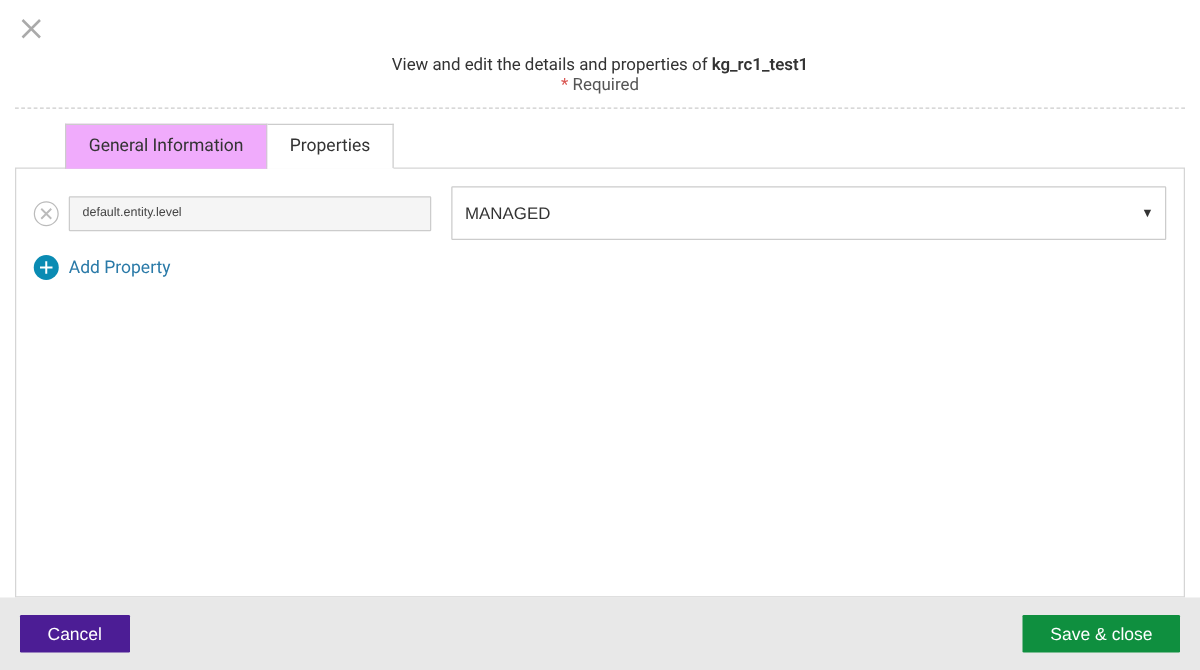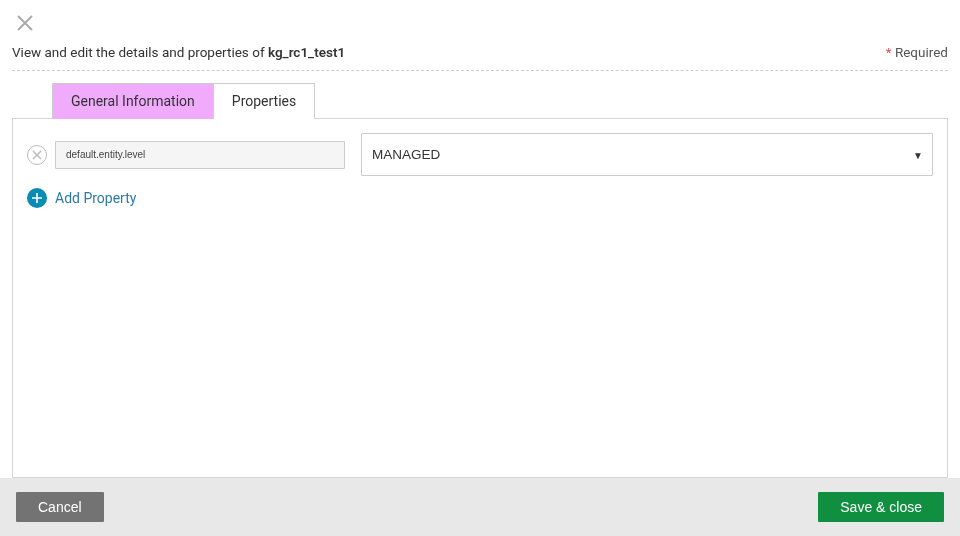--- a/index.html
+++ b/index.html
@@ -35,20 +35,21 @@
       padding: 2px;
     }
     .close-btn svg { display:block; }
     .subtitle-row {
       display: flex;
       justify-content: space-between;
       align-items: center;
       margin-top: 8px;
       font-size: 13.5px;
       color: #333;
+      flex-direction: column;
     }
     .subtitle-row .req-star { color: #d9534f; }
     .subtitle-row .req-text { color: #555; }
     .subtitle-row .strong { font-weight: 600; }
     .dashed-sep {
       border: none;
       border-top: 1px dashed #ccc;
       margin-top: 10px;
     }
     .tabs {
@@ -170,21 +171,21 @@
       align-items: center;
     }
     .btn {
       border: none;
       padding: 7px 22px;
       font-size: 14px;
       cursor: pointer;
       border-radius: 1px;
     }
     .btn-cancel {
-      background: #737373;
+      background: #4c1d95;
       color: #fff;
     }
     .btn-primary {
       background: #0f8f3f;
       color: #fff;
     }
     .footer-right {
       display: flex;
       gap: 8px;
     }

